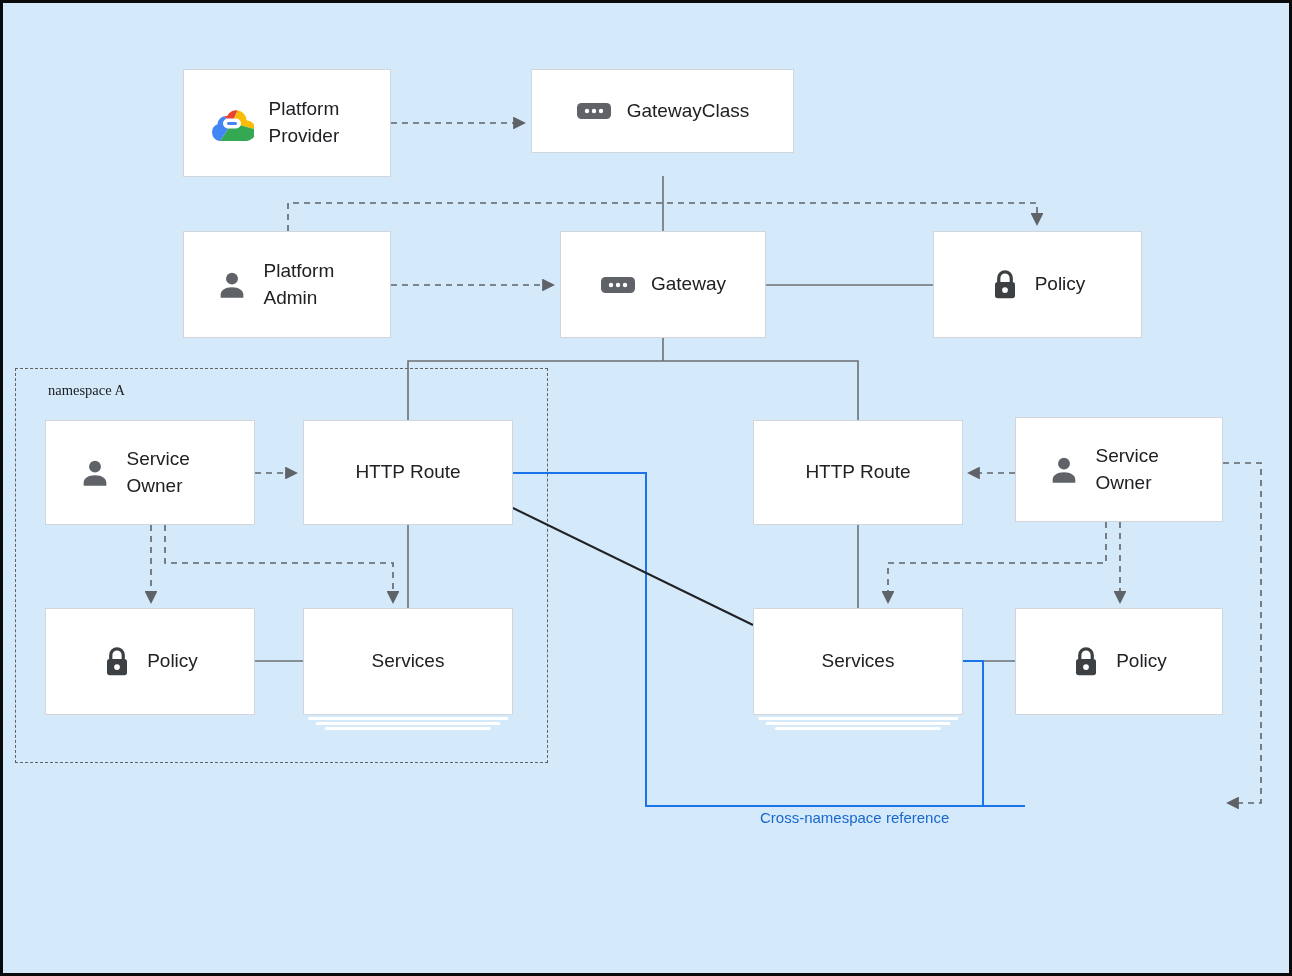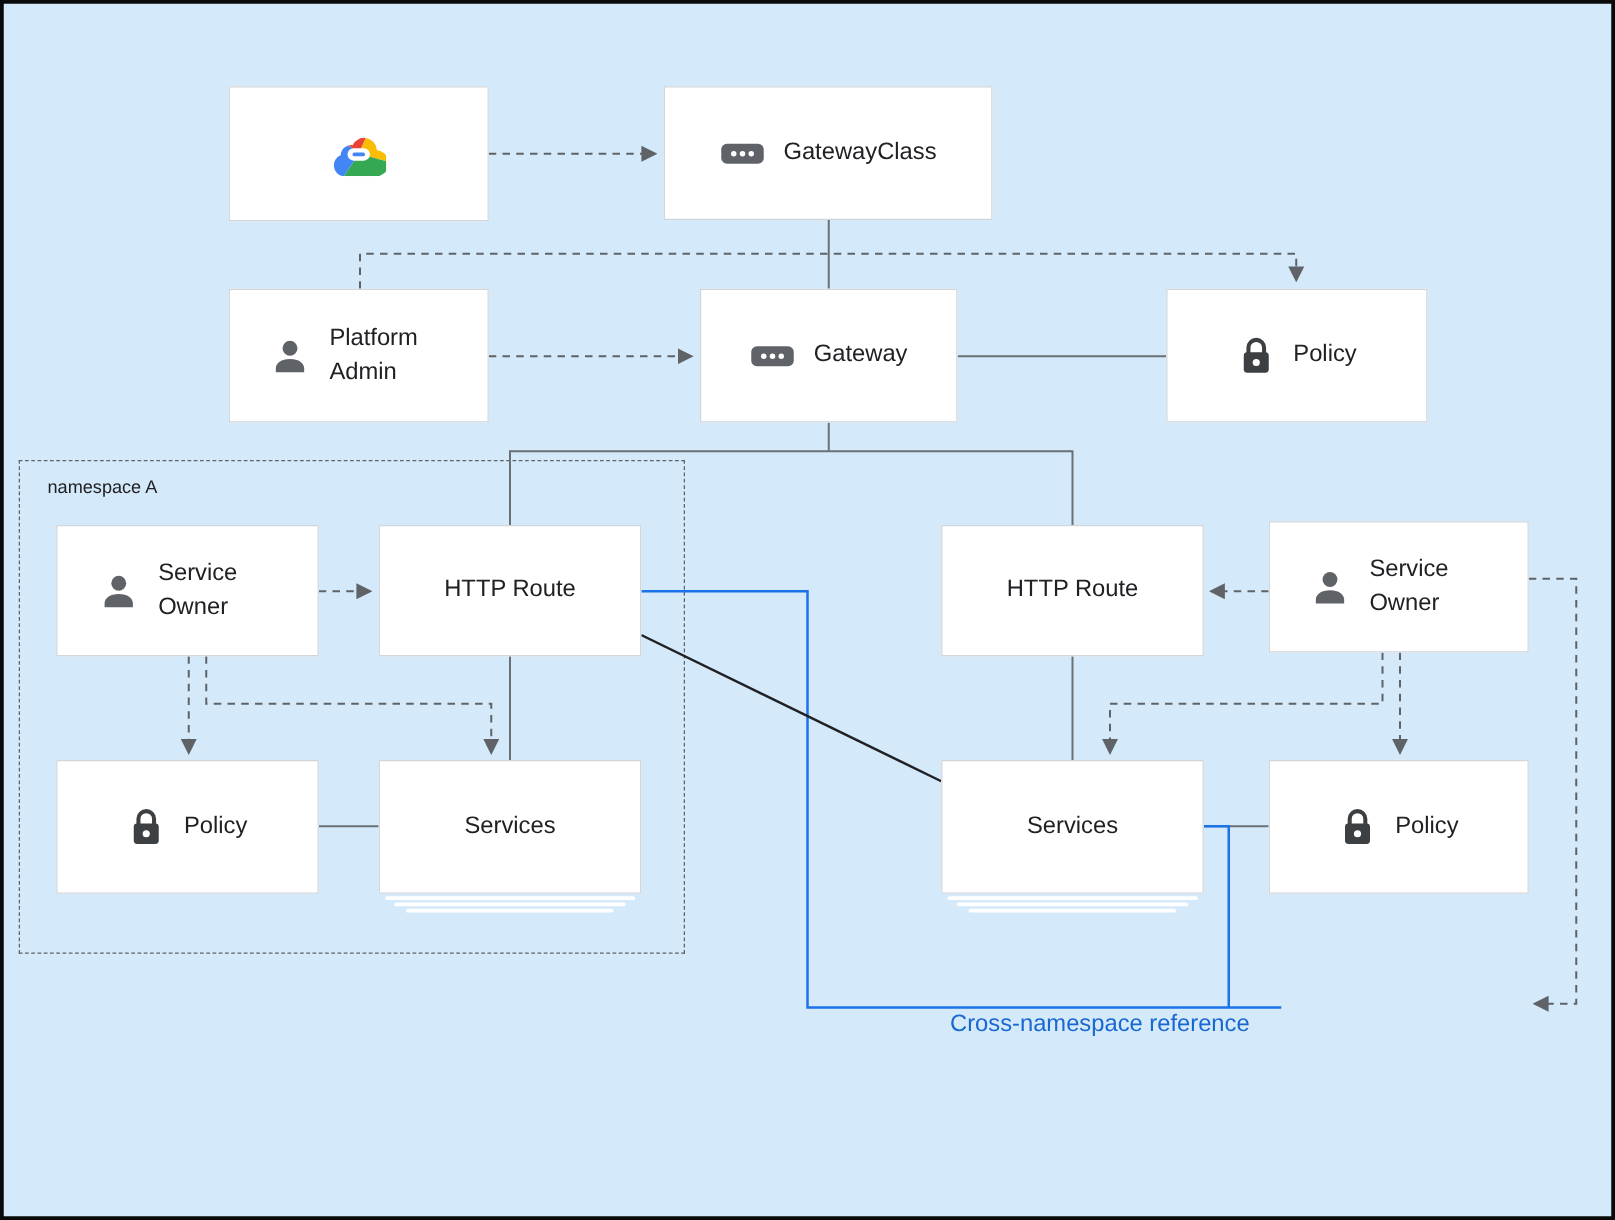--- a/index.html
+++ b/index.html
@@ -17,39 +17,39 @@
     border:1.5px dashed #5f6368;
     box-sizing:border-box;
     z-index:1;
   }
   #ns-a{left:12px;top:365px;width:533px;height:395px;}
   #ns-b{left:728px;top:365px;width:533px;height:516px;}
   .ns-label{
     position:absolute;top:13px;
     font-size:14.5px;color:#202124;
   }
-  #ns-a .ns-label{left:22px;}
+  #ns-a .ns-label{left:32px;font-family:Liberation Serif, serif;}
   #ns-b .ns-label{right:16px;}
   #lines{
     position:absolute;left:0;top:0;width:1292px;height:976px;
     z-index:2;pointer-events:none;
   }
   .node{
     position:absolute;
     background:#ffffff;
     border:1px solid #d2d6da;
     box-sizing:border-box;
     display:flex;align-items:center;justify-content:center;gap:15px;
     z-index:3;
   }
   .lbl{font-size:19px;color:#202124;line-height:1.4;}
   .w2{max-width:96px;}
   .icon{display:flex;align-items:center;justify-content:center;}
   #n-platform-provider{left:180px;top:66px;width:208px;height:108px;}
-  #n-gatewayclass{left:528px;top:66px;width:263px;height:107px;}
+  #n-gatewayclass{left:528px;top:66px;width:263px;height:84px;}
   #n-platform-admin{left:180px;top:228px;width:208px;height:107px;}
   #n-gateway{left:557px;top:228px;width:206px;height:107px;}
   #n-policy-top{left:930px;top:228px;width:209px;height:107px;}
   #n-service-owner-a{left:42px;top:417px;width:210px;height:105px;}
   #n-httproute-a{left:300px;top:417px;width:210px;height:105px;}
   #n-policy-a{left:42px;top:605px;width:210px;height:107px;}
   #n-services-a{left:300px;top:605px;width:210px;height:107px;}
   #n-httproute-b{left:750px;top:417px;width:210px;height:105px;}
   #n-service-owner-b{left:1012px;top:414px;width:208px;height:105px;}
   #n-services-b{left:750px;top:605px;width:210px;height:107px;}
@@ -57,21 +57,21 @@
   #n-referencegrant{left:1022px;top:747px;width:198px;height:107px;}
   .stack{
     position:absolute;left:50%;transform:translateX(-50%);
     background:#ffffff;height:3px;border-radius:2px;
   }
   .s1{bottom:-6px;width:96%;}
   .s2{bottom:-11px;width:89%;}
   .s3{bottom:-16px;width:80%;}
   #xns-label{
     position:absolute;left:757px;top:806px;
-    font-size:19px;color:#1967d2;z-index:2;
+    font-size:15px;color:#1967d2;z-index:2;
   }
 </style>
 </head>
 <body>
 
 <div class="canvas">
 
   <div class="ns" id="ns-a">
     <span class="ns-label">namespace A</span>
   </div>
@@ -126,20 +126,21 @@
         <g clip-path="url(#cloudclip)">
           <polygon points="22,18 0,0 30,0" fill="#EA4335"></polygon>
           <polygon points="22,18 30,0 44,0 44,24" fill="#FBBC05"></polygon>
           <polygon points="22,18 44,24 44,36 10,36" fill="#34A853"></polygon>
           <polygon points="22,18 10,36 0,36 0,0" fill="#4285F4"></polygon>
           <rect x="13" y="13.5" width="18" height="10" rx="5" fill="#ffffff"></rect>
           <rect x="17" y="17" width="10" height="3" rx="1.5" fill="#4285F4"></rect>
         </g>
       </svg>
     </span>
+    <span class="lbl w2">Platform Provider</span>
   </div>
 
   <div class="node" id="n-gatewayclass">
     <span class="icon">
       <svg width="36" height="20" viewBox="0 0 36 20">
         <rect x="1" y="2" width="34" height="16" rx="4.5" fill="#5f6368"></rect>
         <circle cx="11" cy="10" r="2.2" fill="#ffffff"></circle>
         <circle cx="18" cy="10" r="2.2" fill="#ffffff"></circle>
         <circle cx="25" cy="10" r="2.2" fill="#ffffff"></circle>
       </svg>

